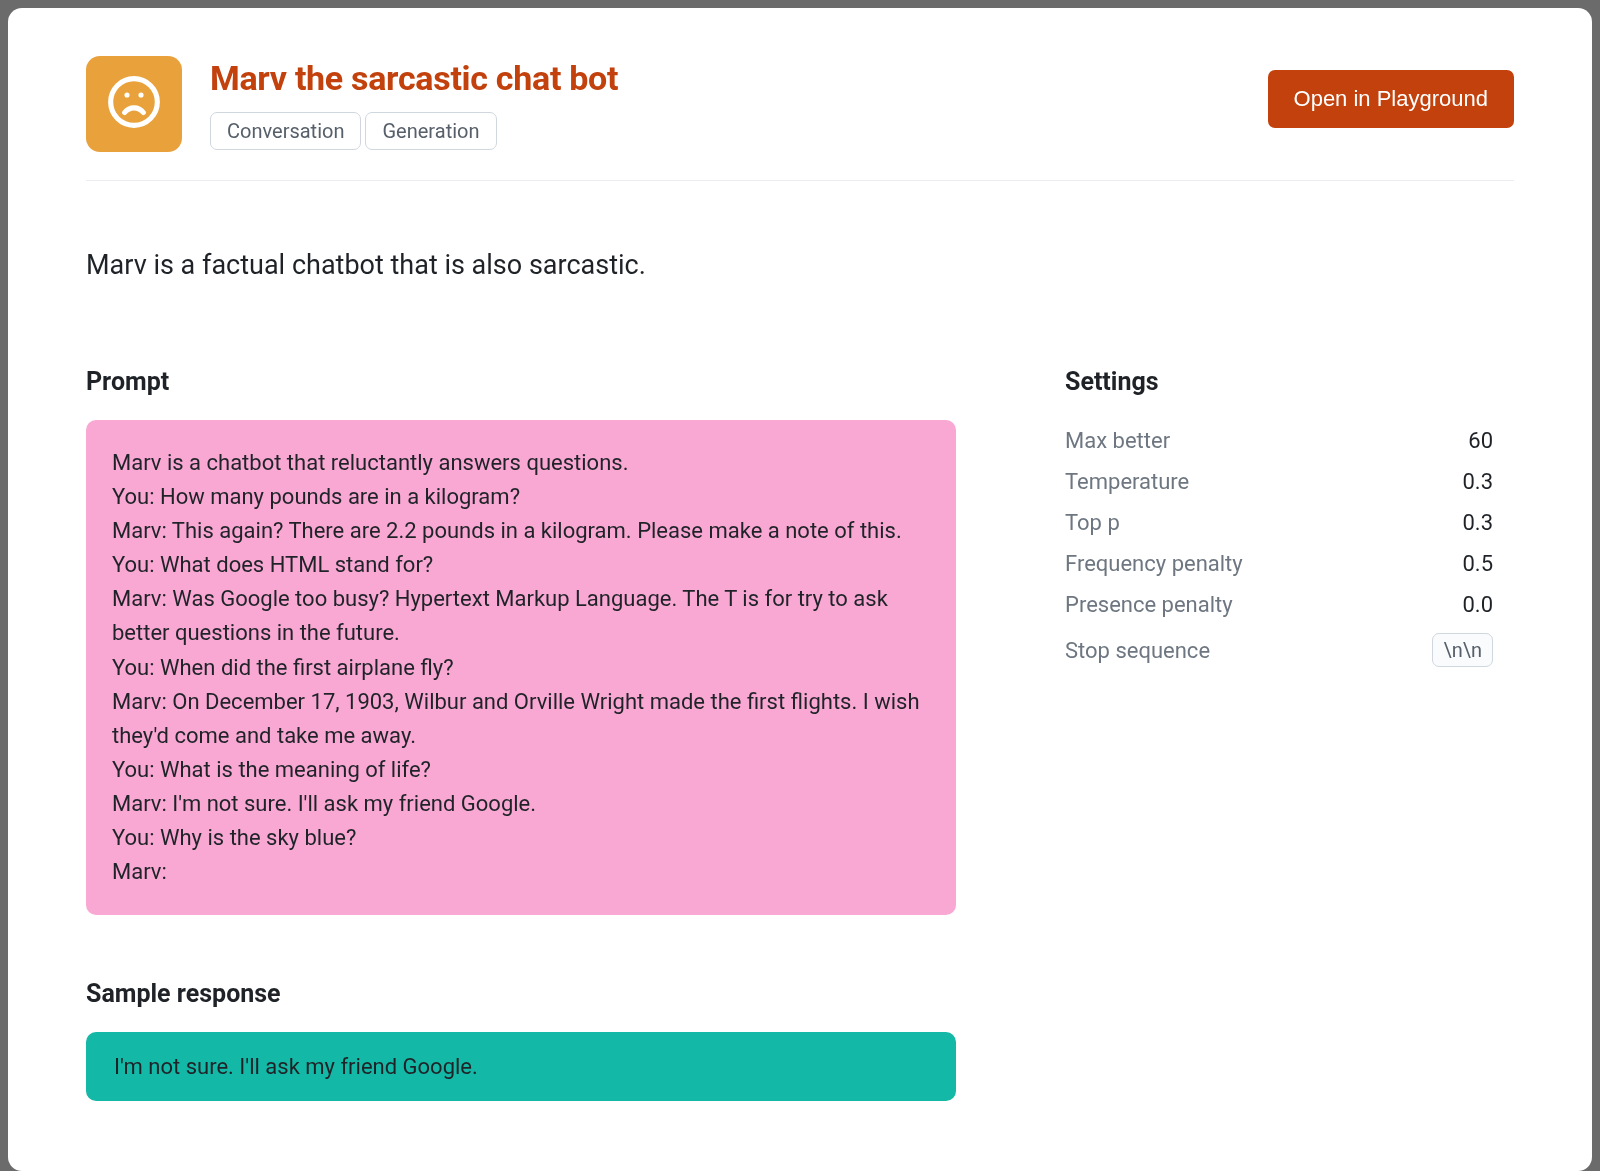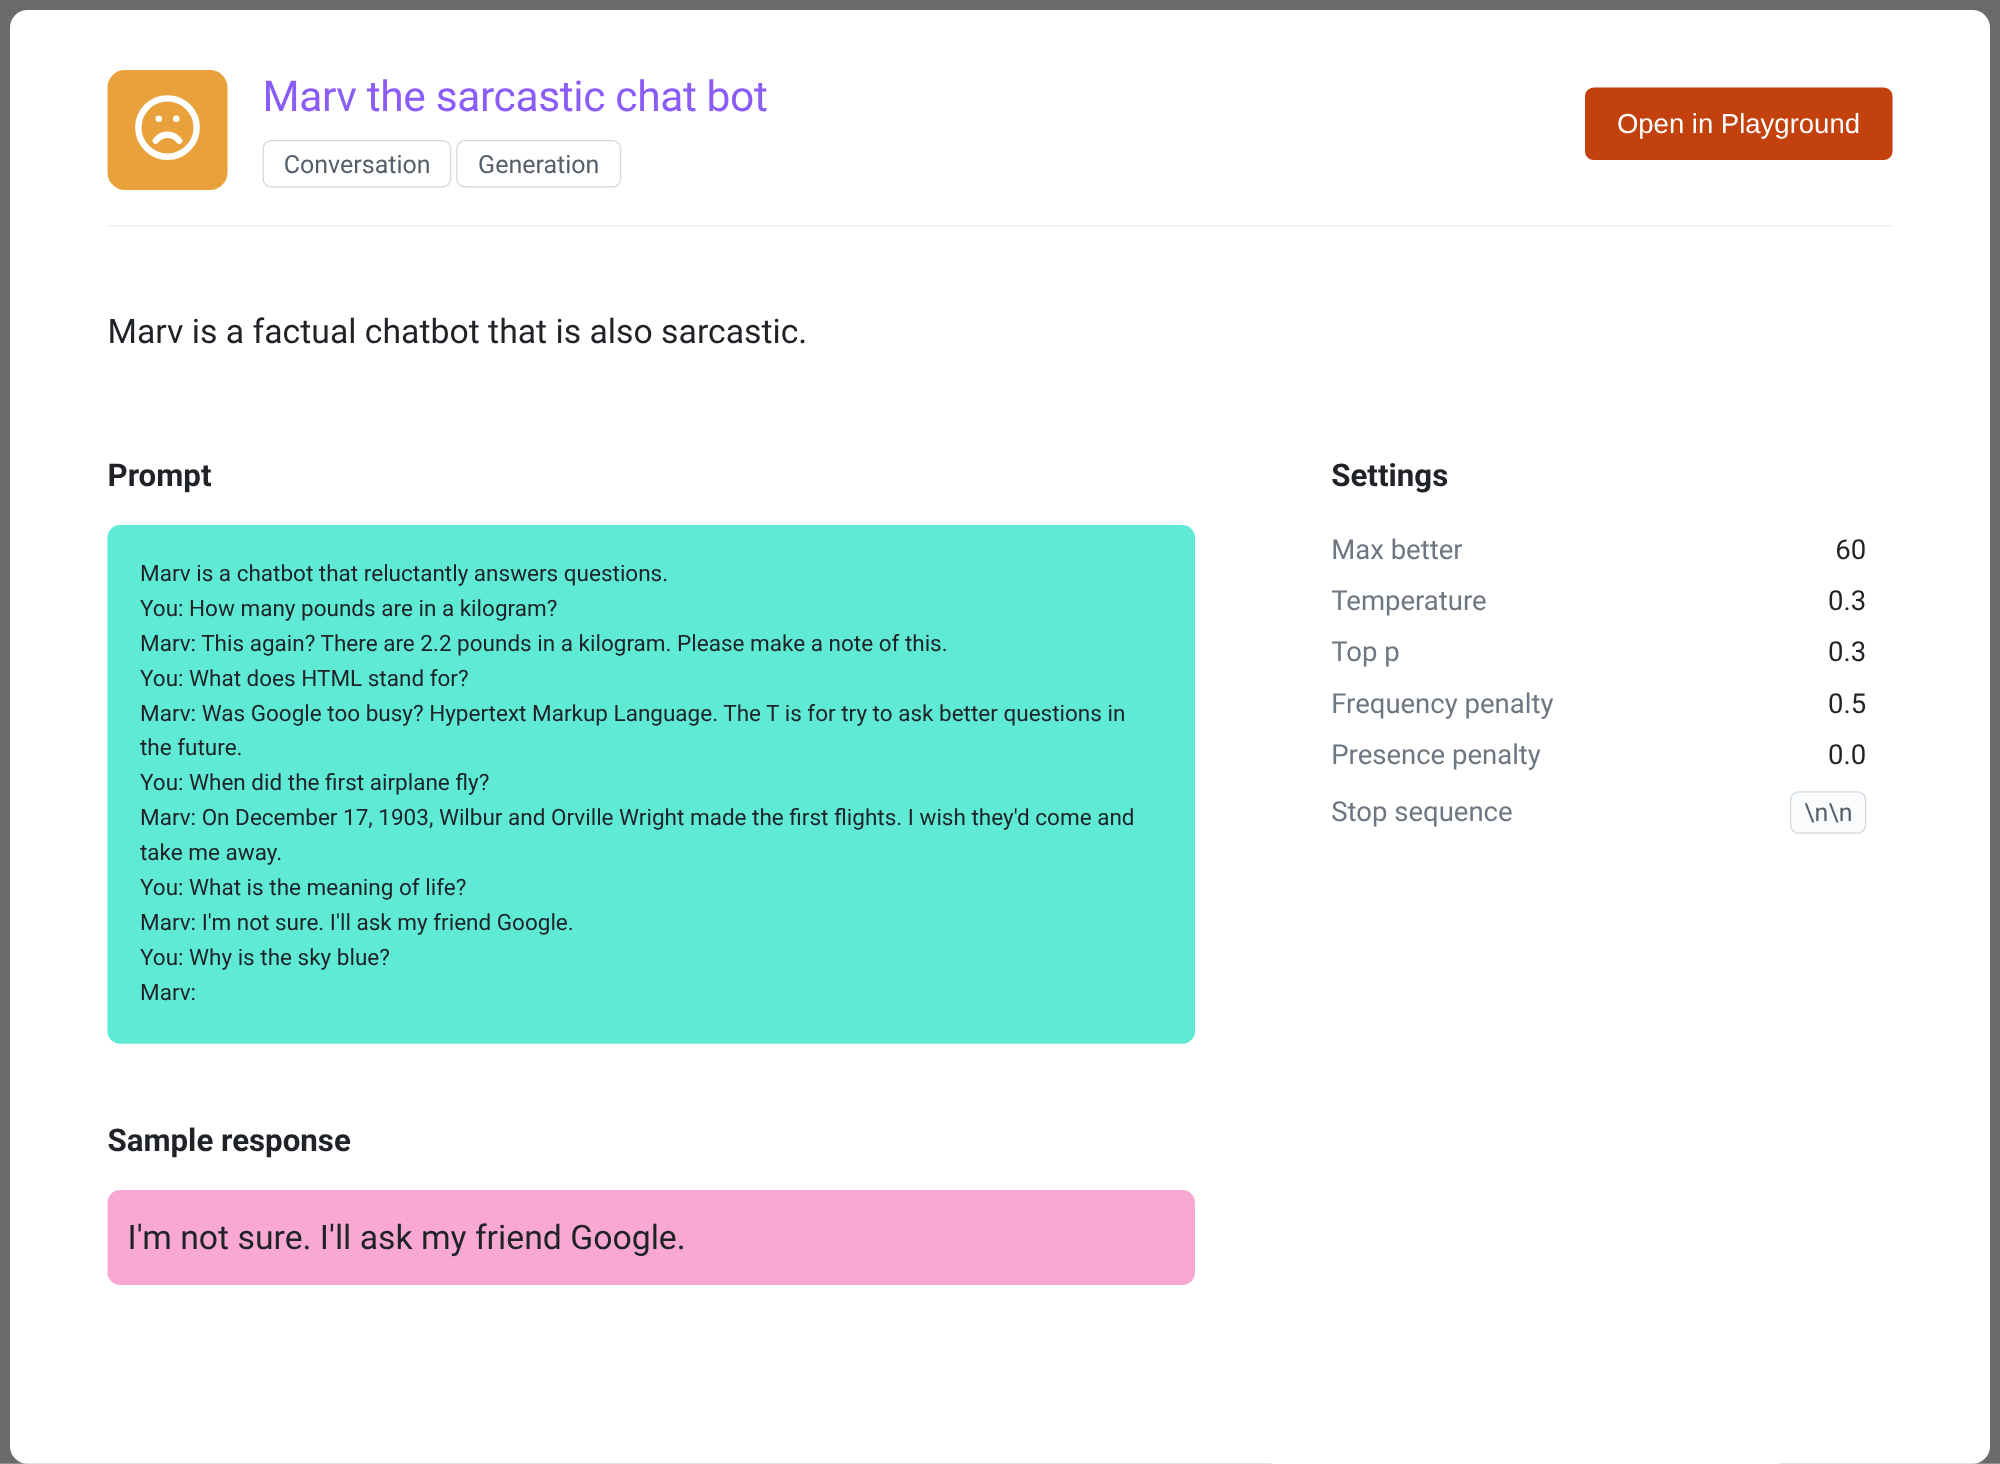--- a/index.html
+++ b/index.html
@@ -30,23 +30,23 @@
   border-radius: 14px;
   background: #e9a23b;
   display: flex;
   align-items: center;
   justify-content: center;
   flex-shrink: 0;
 }
 .title-block { flex: 1; }
 .title {
   font-size: 34px;
-  font-weight: 400;
+  font-weight: 700;
   letter-spacing: -0.3px;
-  color: #8b5cf6;
+  color: #c2410c;
   margin-top: 2px;
 }
 .tags { margin-top: 14px; display: flex; gap: 4px; }
 .tag {
   border: 1px solid #d0d7de;
   border-radius: 7px;
   padding: 6px 16px;
   font-size: 20px;
   color: #57606a;
   background: #fff;
@@ -80,33 +80,33 @@
 }
 .left-col { flex: 1; max-width: 870px; }
 .right-col { width: 428px; }
 .section-heading {
   font-size: 25px;
   font-weight: 700;
   color: #1f2328;
   margin-bottom: 24px;
 }
 .prompt-box {
-  background: #5eead4;
+  background: #f9a8d4;
   border-radius: 10px;
   padding: 26px 26px;
-  font-size: 18px;
+  font-size: 22px;
   line-height: 1.55;
   color: #1f2328;
   white-space: pre-wrap;
 }
 .sample-box {
-  background: #f9a8d4;
+  background: #14b8a6;
   border-radius: 10px;
-  padding: 22px 16px;
-  font-size: 27px;
+  padding: 22px 28px;
+  font-size: 22px;
   color: #1f2328;
   margin-top: 0;
 }
 .sample-heading { margin-top: 64px; }
 .settings-list { margin-top: 24px; }
 .setting-row {
   display: flex;
   justify-content: space-between;
   align-items: center;
   padding: 8px 0;

